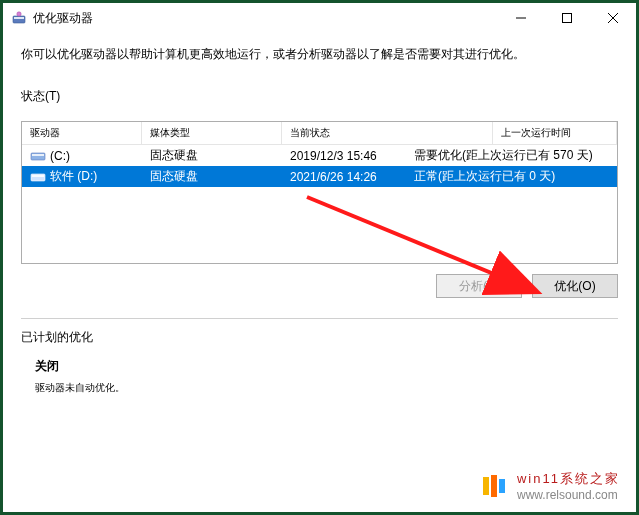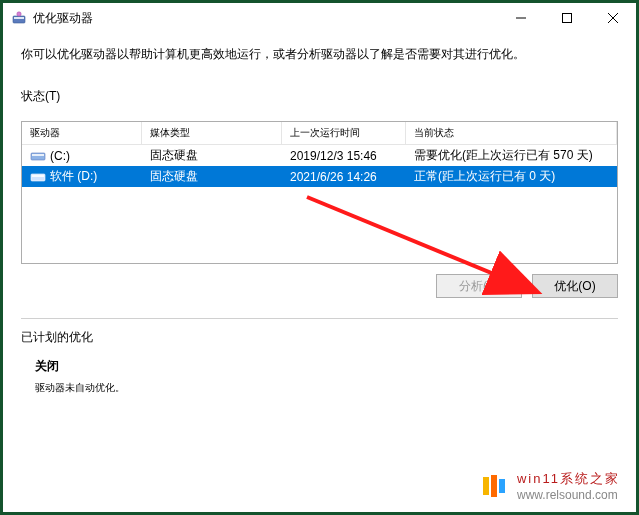--- a/index.html
+++ b/index.html
@@ -81,22 +81,22 @@
 
   <div class="content">
     <div class="desc">你可以优化驱动器以帮助计算机更高效地运行，或者分析驱动器以了解是否需要对其进行优化。</div>
 
     <div class="section-label">状态(T)</div>
 
     <div class="list-frame">
       <div class="list-head">
         <div class="hcell c0">驱动器</div>
         <div class="hcell c1">媒体类型</div>
+        <div class="hcell c3">当前状态</div>
         <div class="hcell c2">上一次运行时间</div>
-        <div class="hcell c3">当前状态</div>
       </div>
       <div class="list-body" id="list-body">
           <div class="row">
             <div class="cell drive c0">
               <span class="drive-icon"><svg viewBox="0 0 16 12" width="16" height="12">
                   <rect x="1" y="3" width="14" height="7" rx="1" fill="#8fb3e6" stroke="#5a7bbd" stroke-width="0.6"></rect>
                   <rect x="2" y="4" width="12" height="2" fill="#fff" opacity="0.8"></rect>
                 </svg></span>
               <span>(C:)</span>
             </div>

